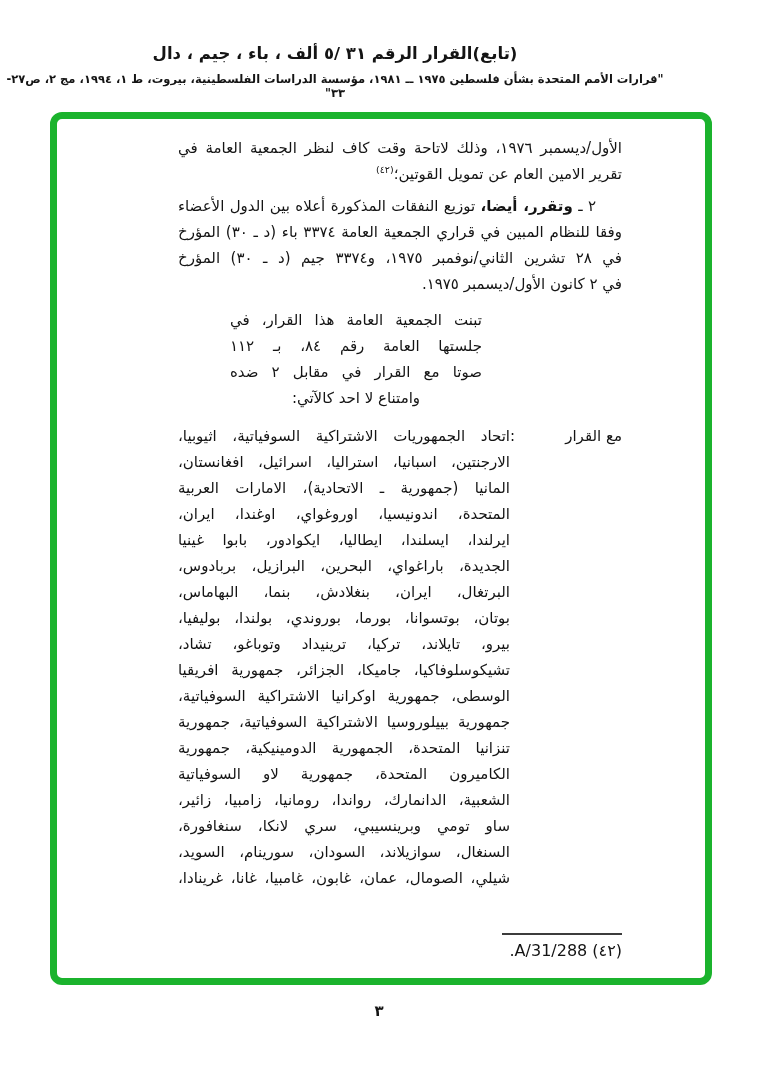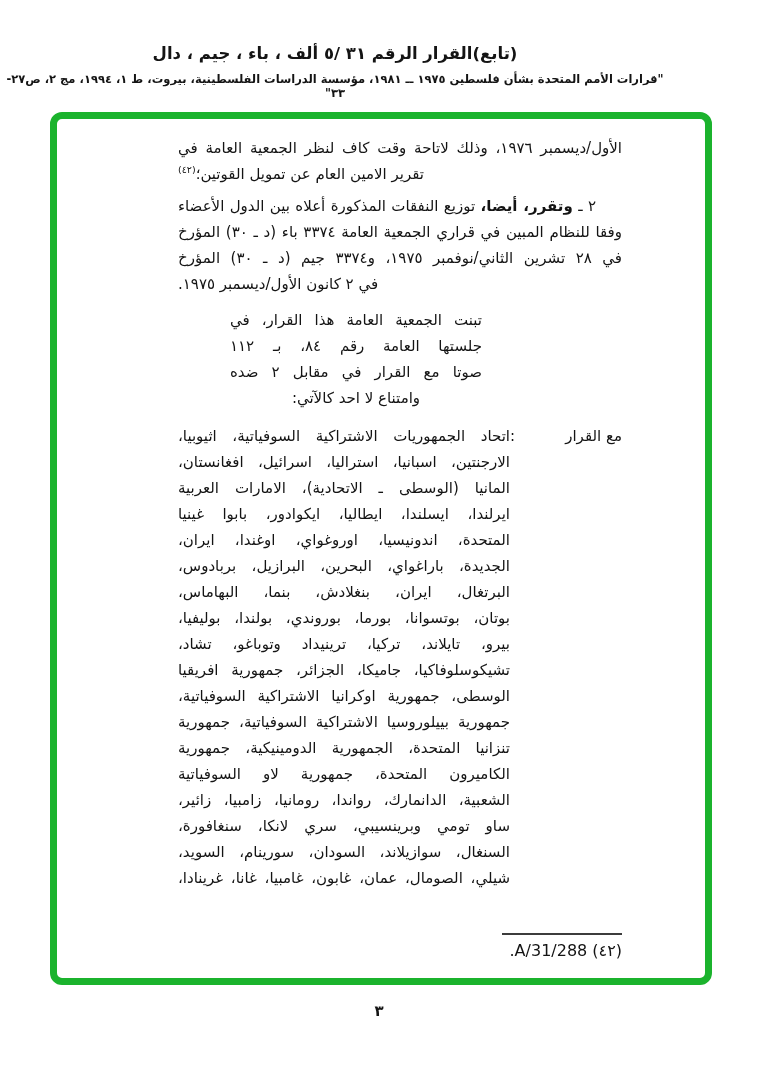--- a/index.html
+++ b/index.html
@@ -11,21 +11,21 @@
   .hdr-title{font-size:16.5px;font-weight:bold;letter-spacing:0;}
   .hdr-src{margin-top:9px;font-size:11.5px;font-weight:bold;}
   .frame{
     position:absolute;left:50px;top:112px;width:662px;height:873px;
     box-sizing:border-box;border:7px solid #1bb32d;border-radius:12px;background:#fff;
   }
   .content{
     direction:rtl;padding:16px 83px 0 121px;
     font-size:15px;line-height:26px;text-align:right;
   }
-  .tline{text-align:left;}
+  .tline{text-align:right;}
   .j{text-align:justify;text-align-last:justify;}
   .indent{padding-right:26px;}
   .bold{font-weight:bold;}
   sup.fnref{font-size:9.5px;vertical-align:super;line-height:0;}
   .adoption{width:252px;margin:10px 140px 12px auto;}
   .adoption .tline{text-align:justify;text-align-last:justify;}
   .adoption .tline.last{text-align:left;text-align-last:center;}
   .vote{display:flex;margin-top:6px;}
   .vote-label{width:112px;flex:0 0 112px;display:flex;justify-content:space-between;align-items:flex-start;}
   .vote-lines{flex:1;min-width:0;}
@@ -66,23 +66,23 @@
     </div>
 
     <div class="vote">
       <div class="vote-label">
         <span>مع القرار</span>
         <span>:</span>
       </div>
       <div class="vote-lines">
         <div class="tline j">اتحاد الجمهوريات الاشتراكية السوفياتية، اثيوبيا،</div>
         <div class="tline j">الارجنتين، اسبانيا، استراليا، اسرائيل، افغانستان،</div>
-        <div class="tline j">المانيا (الوسطى ـ الاتحادية)، الامارات العربية</div>
+        <div class="tline j">المانيا (جمهورية ـ الاتحادية)، الامارات العربية</div>
+        <div class="tline j">المتحدة، اندونيسيا، اوروغواي، اوغندا، ايران،</div>
         <div class="tline j">ايرلندا، ايسلندا، ايطاليا، ايكوادور، بابوا غينيا</div>
-        <div class="tline j">المتحدة، اندونيسيا، اوروغواي، اوغندا، ايران،</div>
         <div class="tline j">الجديدة، باراغواي، البحرين، البرازيل، بربادوس،</div>
         <div class="tline j">البرتغال، ايران، بنغلادش، بنما، البهاماس،</div>
         <div class="tline j">بوتان، بوتسوانا، بورما، بوروندي، بولندا، بوليفيا،</div>
         <div class="tline j">بيرو، تايلاند، تركيا، ترينيداد وتوباغو، تشاد،</div>
         <div class="tline j">تشيكوسلوفاكيا، جاميكا، الجزائر، جمهورية افريقيا</div>
         <div class="tline j">الوسطى، جمهورية اوكرانيا الاشتراكية السوفياتية،</div>
         <div class="tline j">جمهورية بييلوروسيا الاشتراكية السوفياتية، جمهورية</div>
         <div class="tline j">تنزانيا المتحدة، الجمهورية الدومينيكية، جمهورية</div>
         <div class="tline j">الكاميرون المتحدة، جمهورية لاو السوفياتية</div>
         <div class="tline j">الشعبية، الدانمارك، رواندا، رومانيا، زامبيا، زائير،</div>

